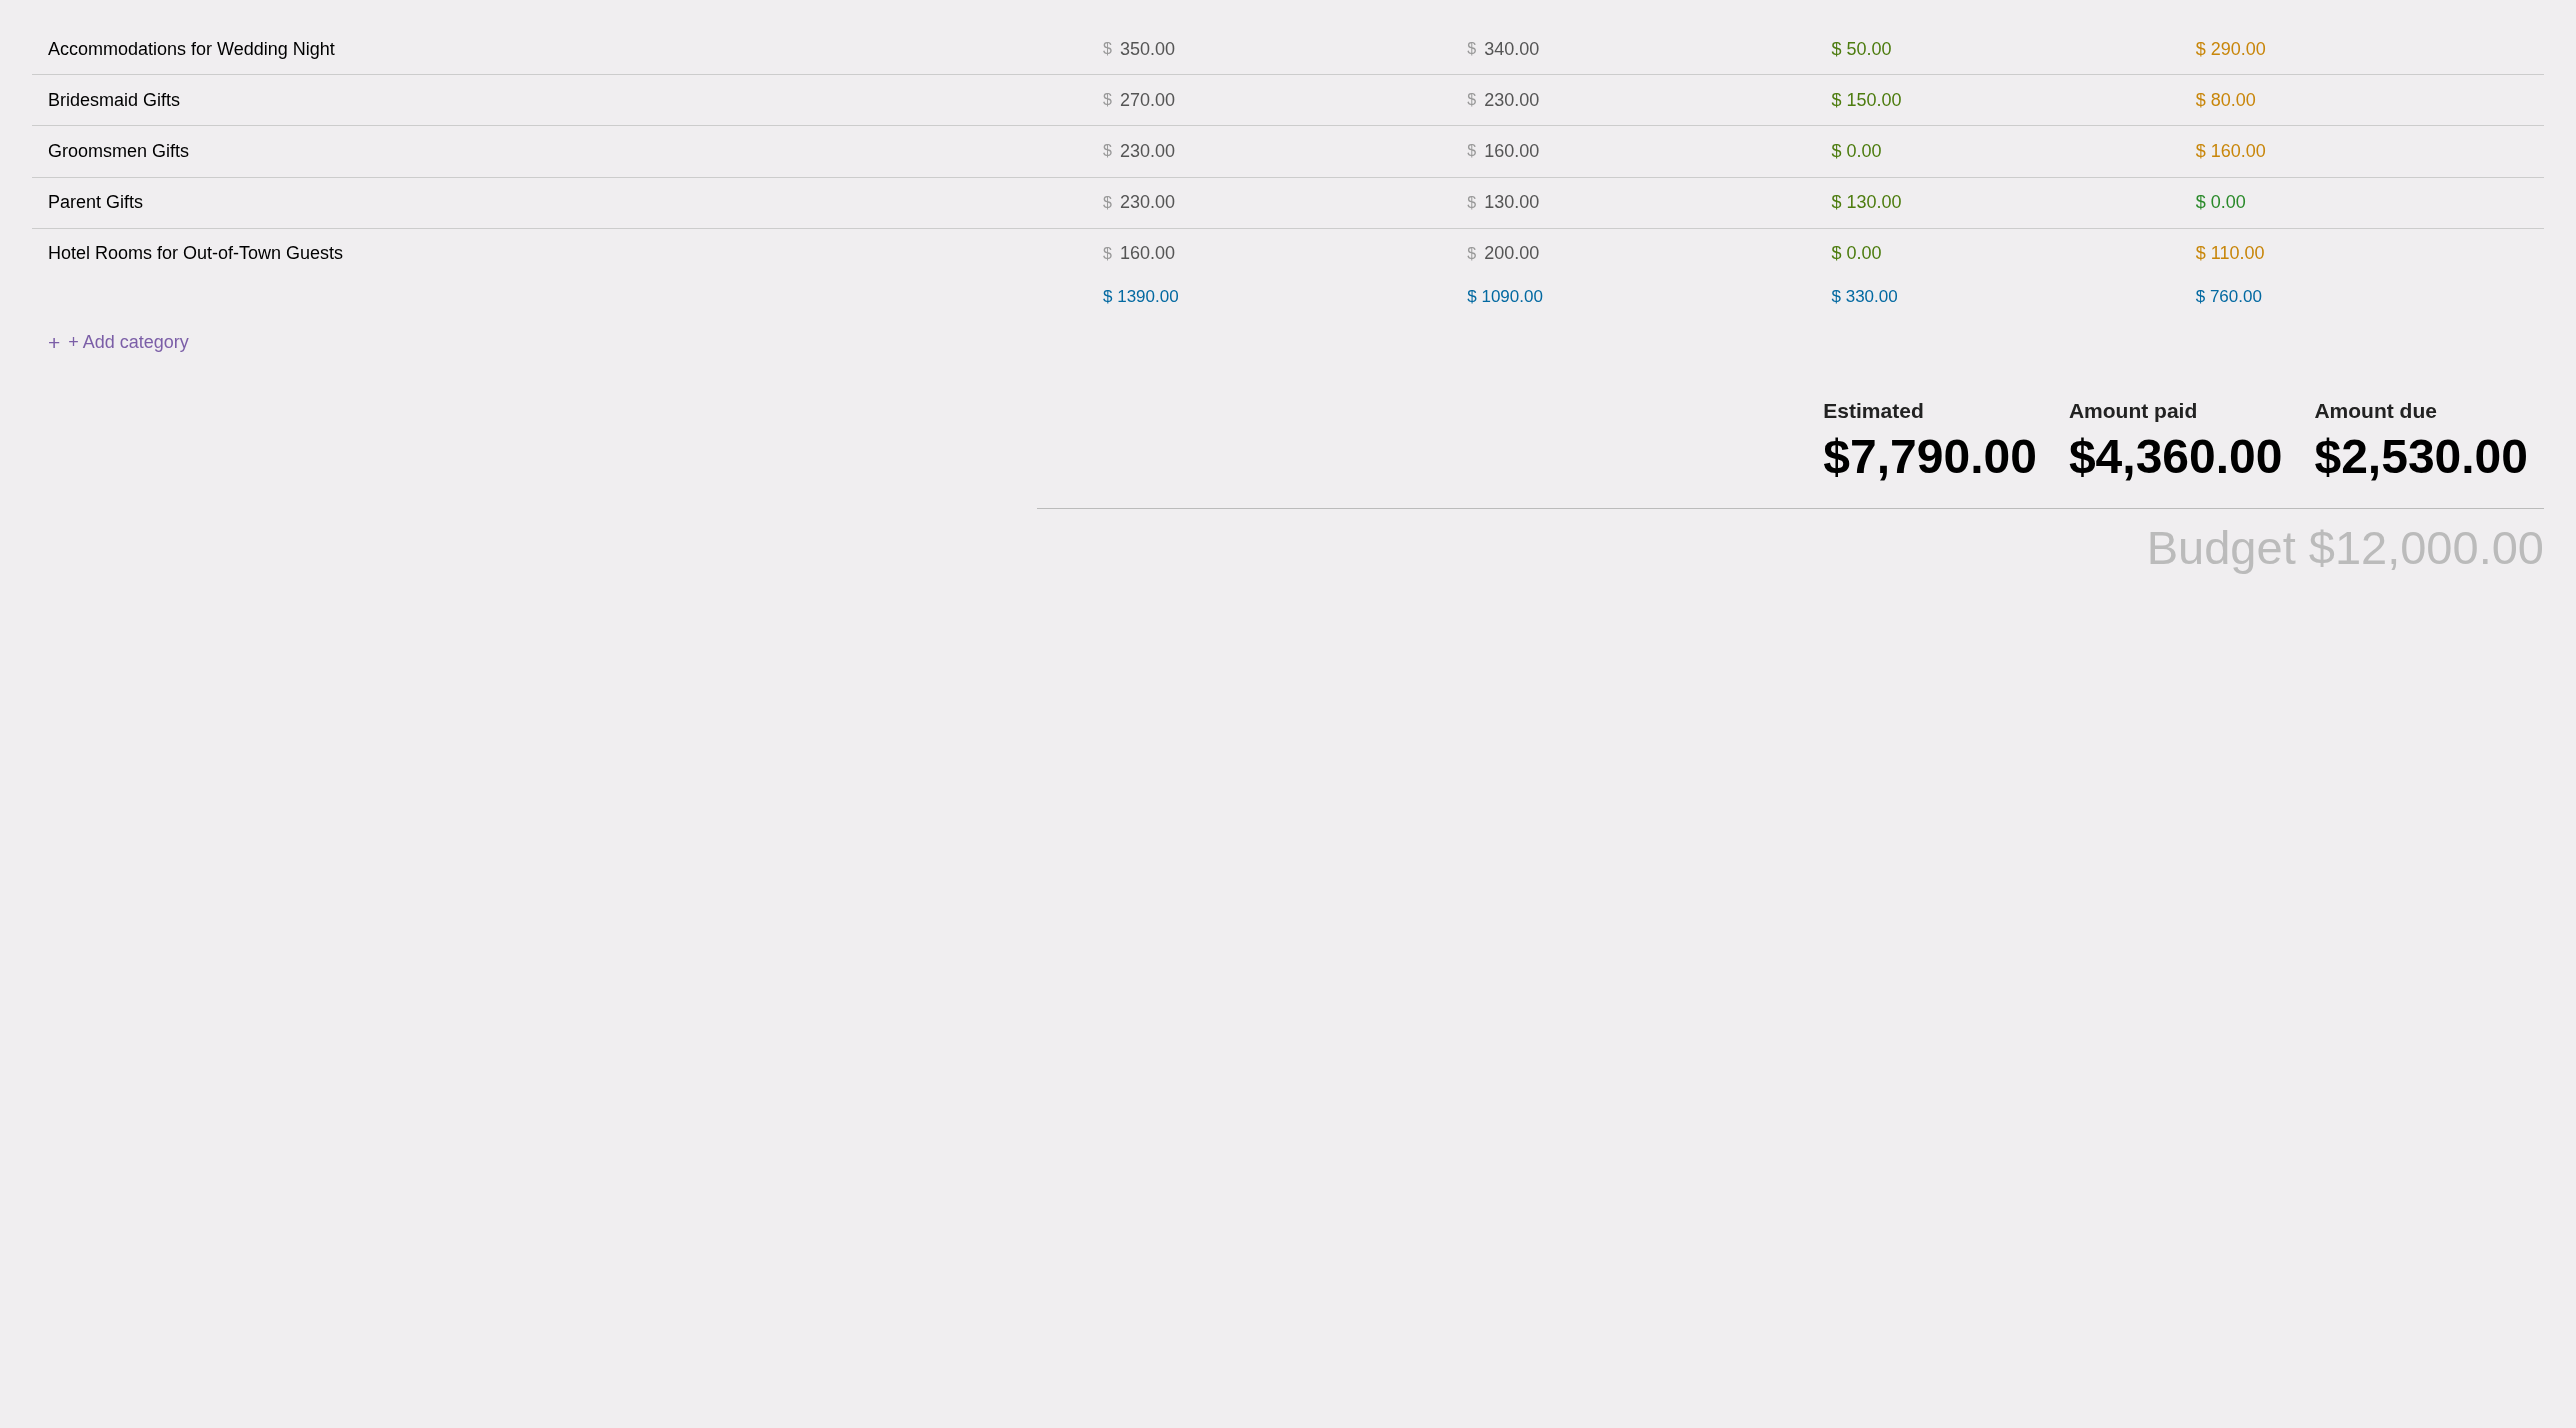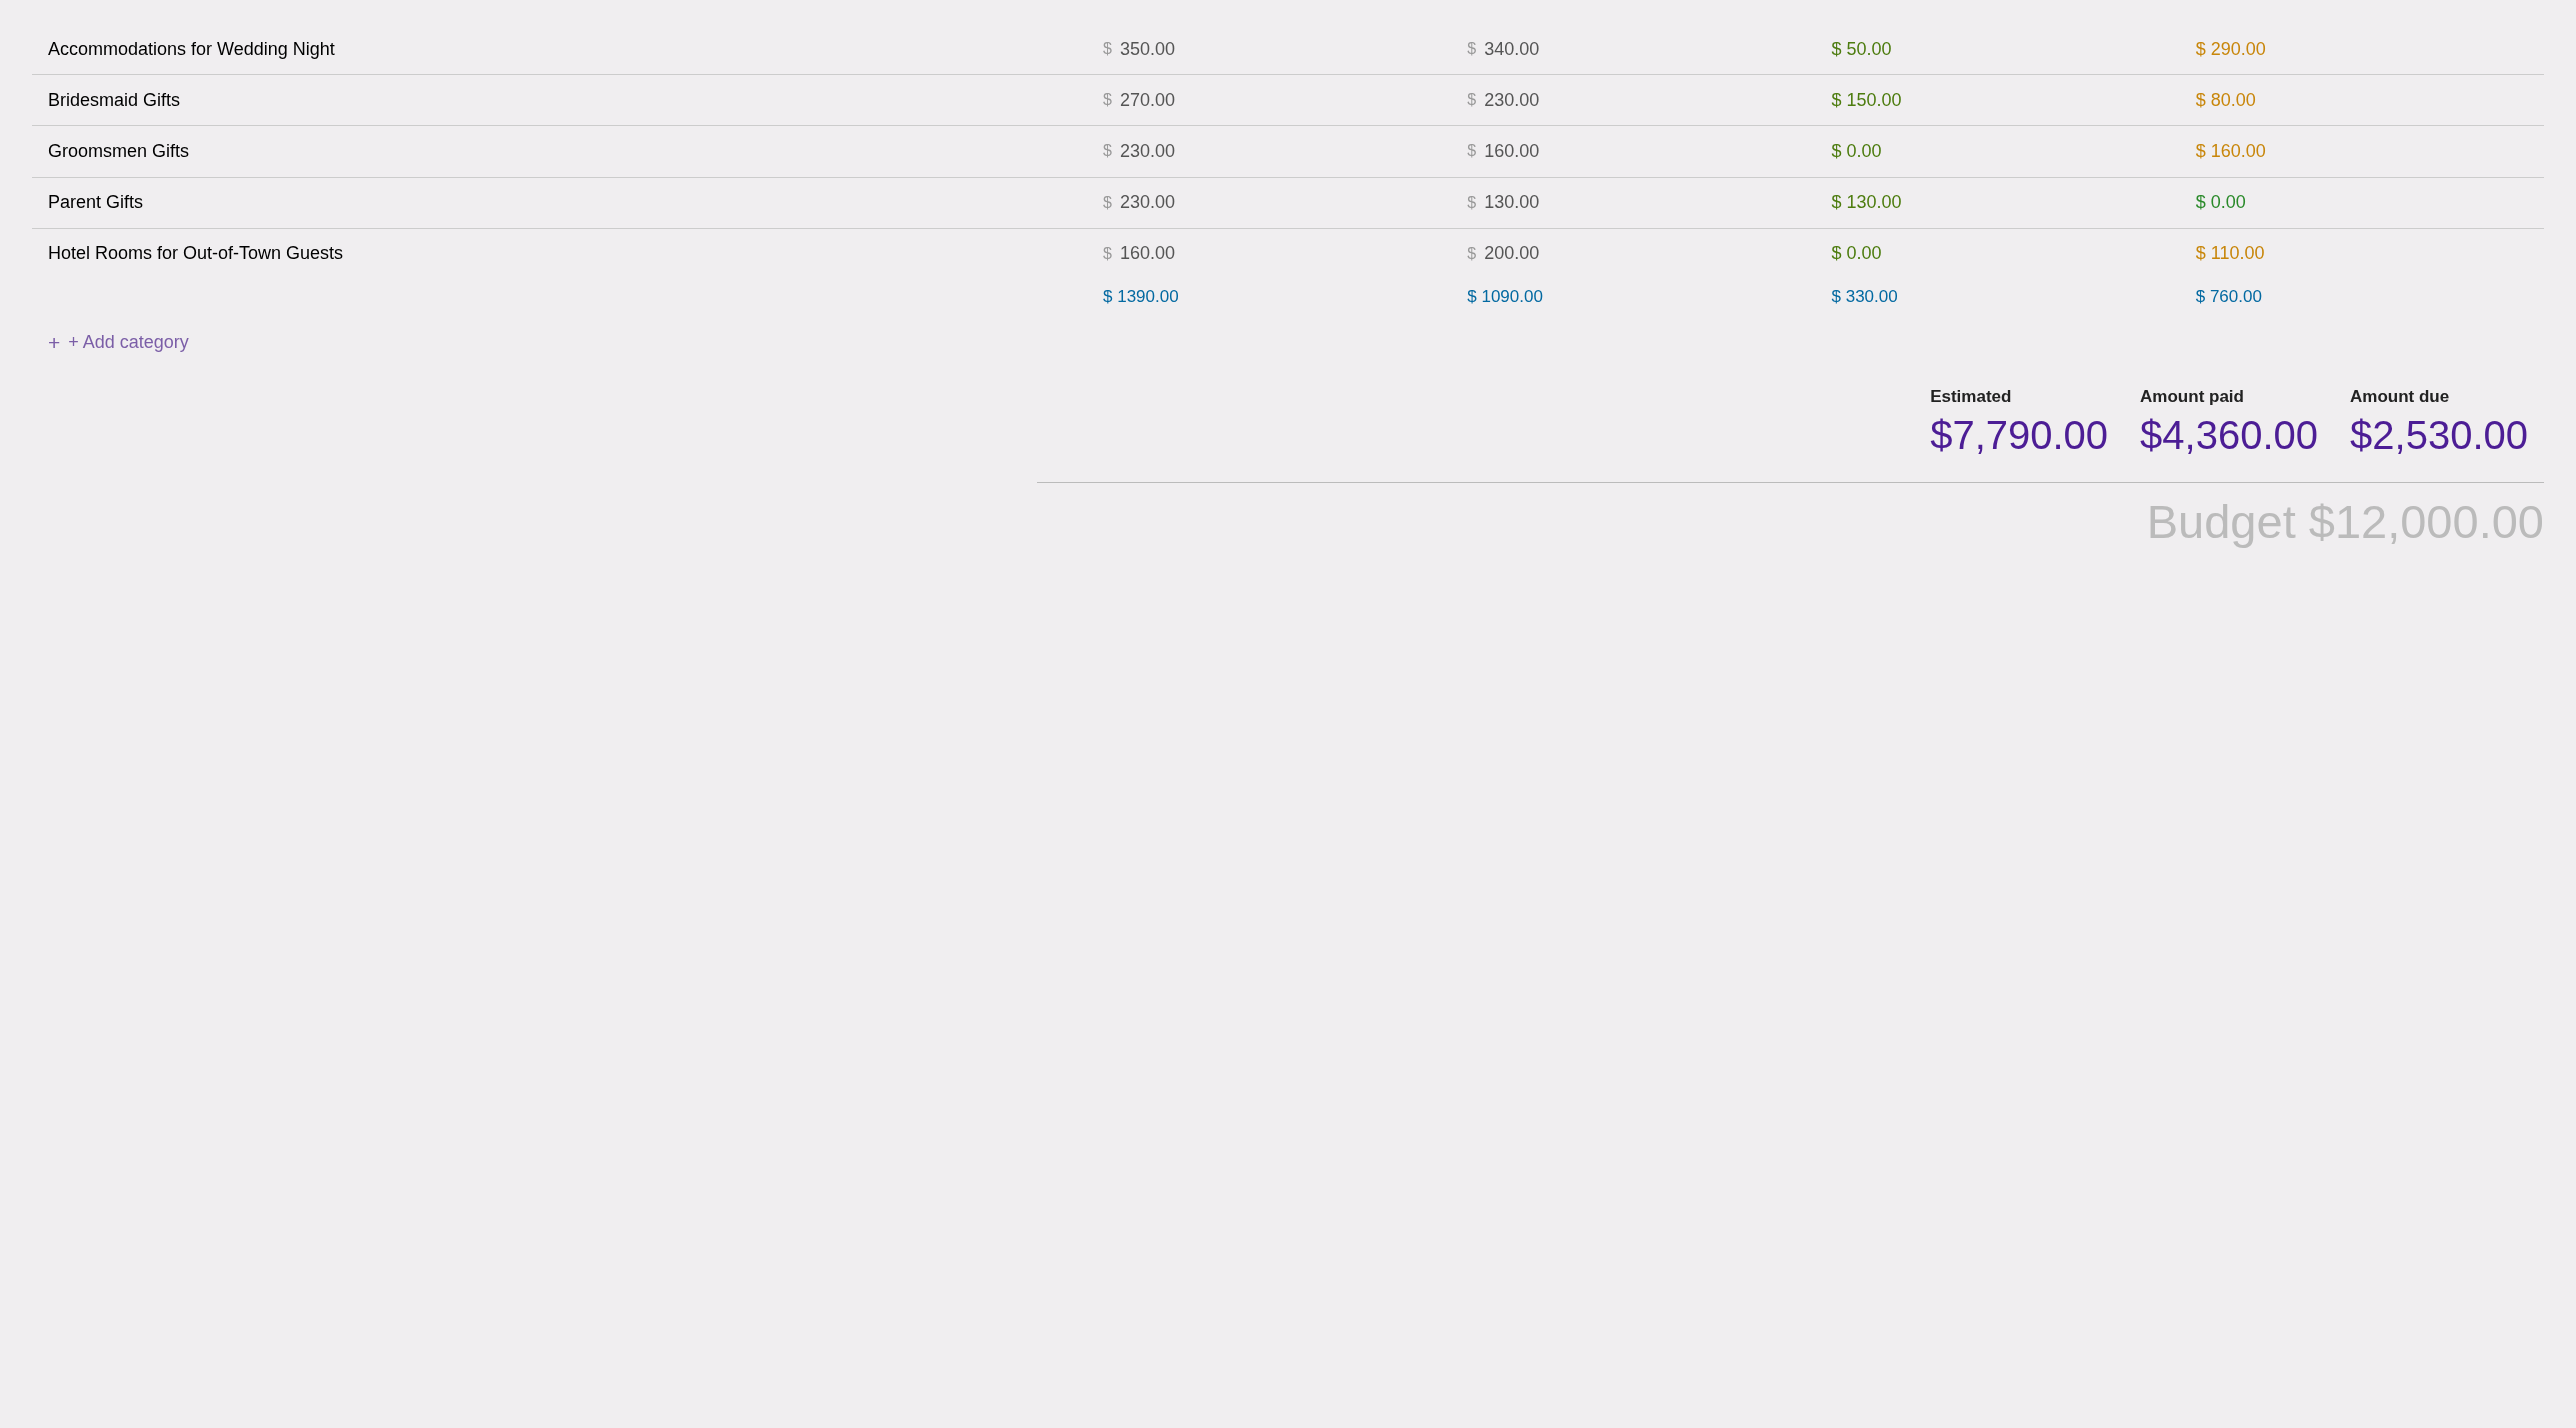--- a/index.html
+++ b/index.html
@@ -104,30 +104,31 @@
       gap: 0;
     }
 
     .total-col {
       min-width: 162px;
       padding: 8px 16px;
       text-align: left;
     }
 
     .total-label {
-      font-size: 17px;
+      font-size: 21px;
       font-weight: 600;
       color: #222;
       margin-bottom: 6.5px;
+      margin-top: 12px;
     }
 
     .total-value {
-      font-size: 40px;
-      font-weight: 400;
-      color: #4c1d95;
+      font-size: 48px;
+      font-weight: 700;
+      color: #000000;
     }
 
     .totals-divider {
       border: none;
       border-top: 0.8px solid #bbb;
       margin: 16px 0 8px 0;
       width: 60%;
       margin-left: auto;
     }
 

